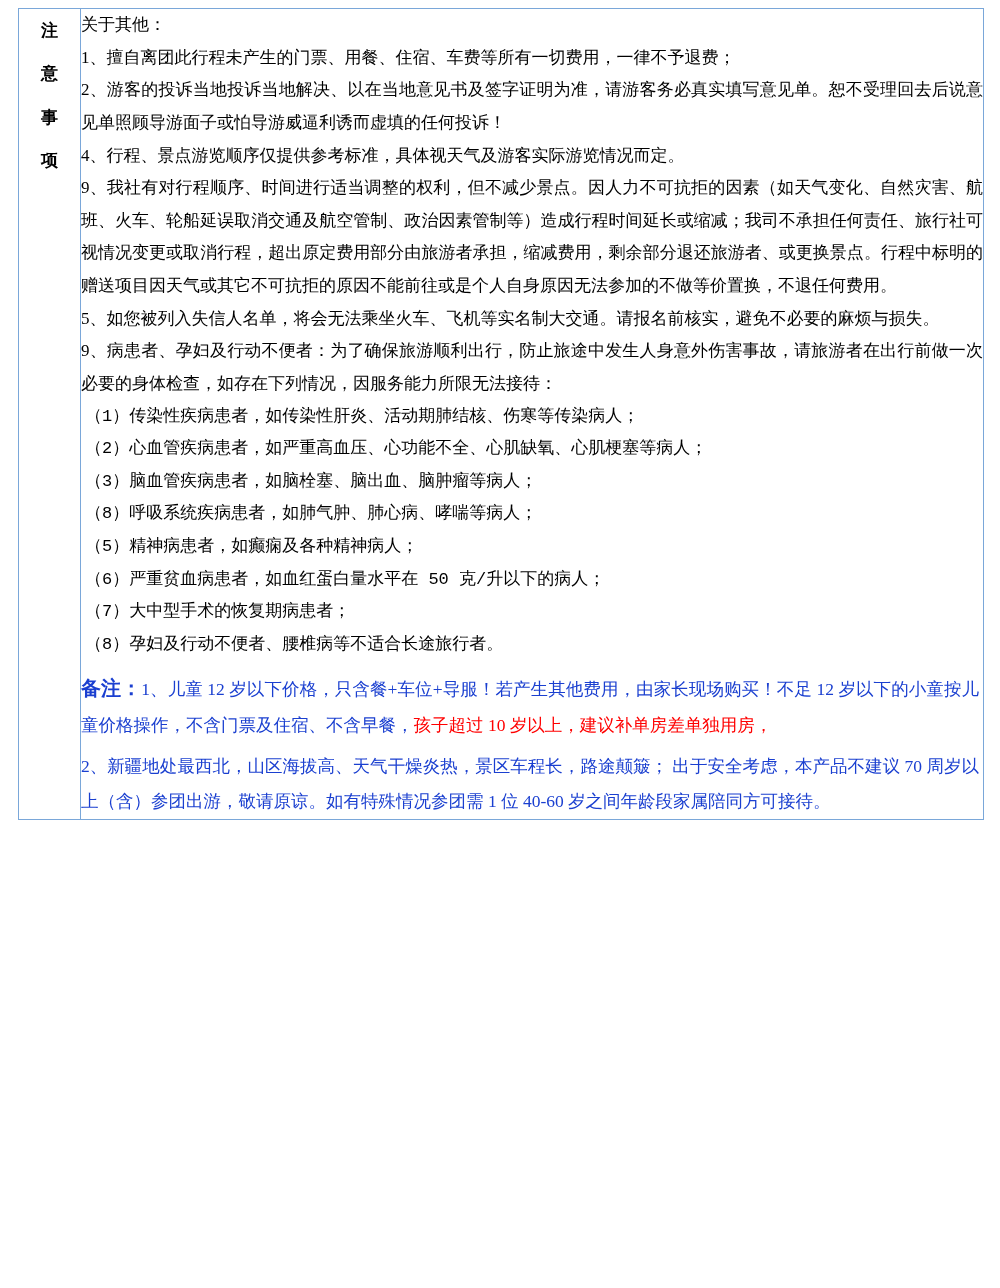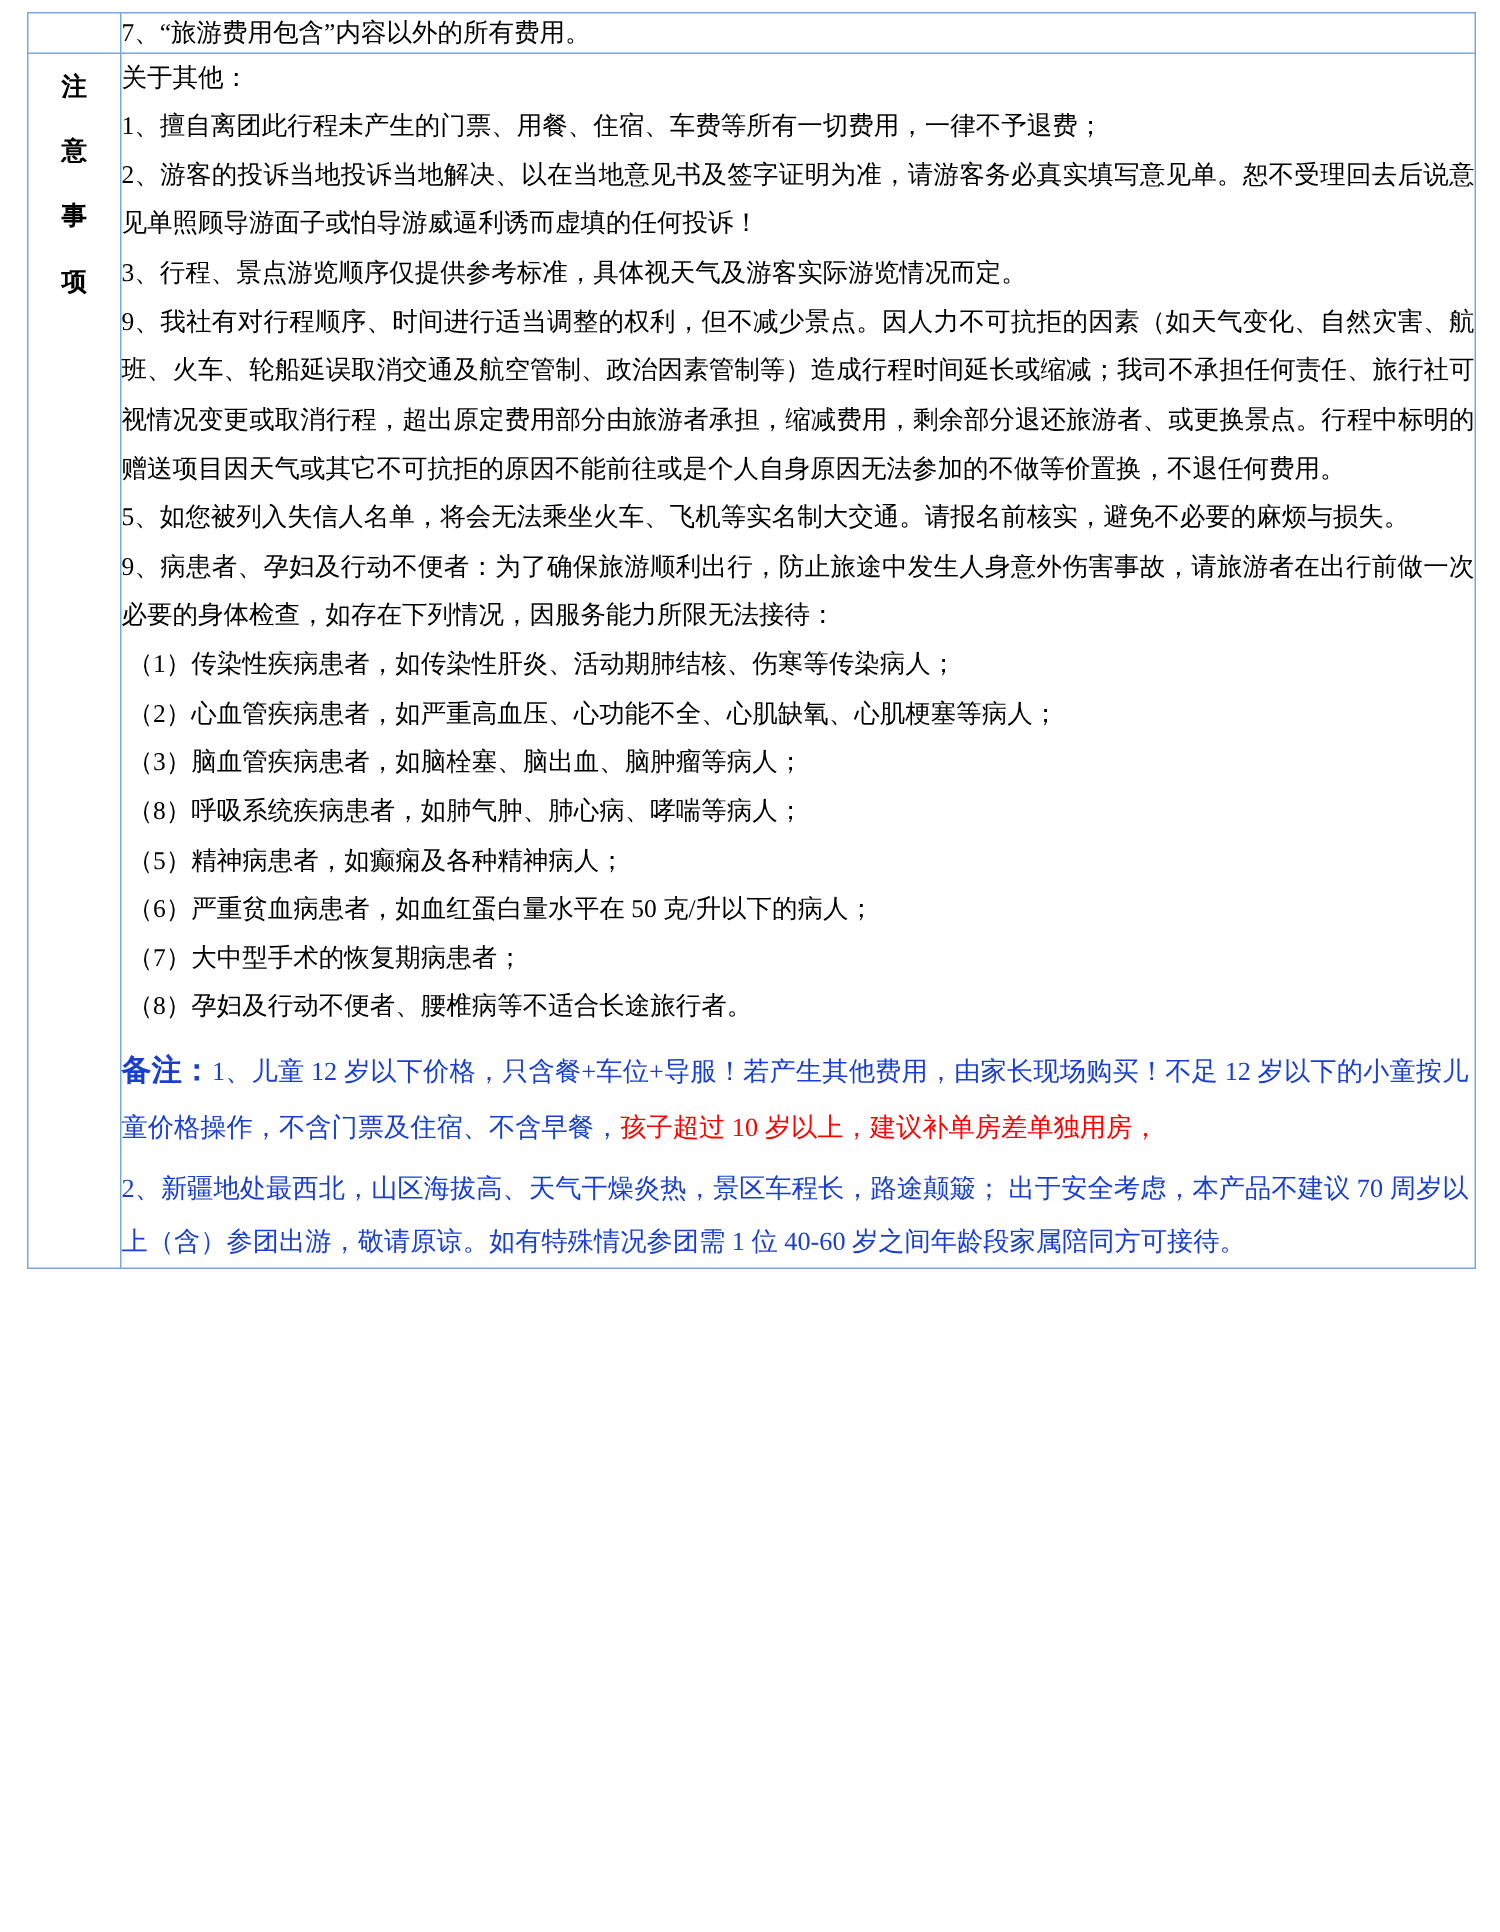--- a/index.html
+++ b/index.html
@@ -69,50 +69,47 @@
   }
   p.note-blue .bz {
     font-size: 20px;
     font-weight: bold;
   }
   .red-text {
     color: #ff0000;
   }
   .sub-item {
     padding-left: 4px;
+    font-family: Liberation Mono, monospace;
   }
 </style>
 </head>
 <body>
 
 <div class="page">
   <table class="doc-table">
     <colgroup>
       <col style="width:62px">
       <col>
     </colgroup>
     <tbody>
       <tr>
-        <td class="label-cell"></td>
-        <td class="row1-text">7、“旅游费用包含”内容以外的所有费用。</td>
-      </tr>
-      <tr>
         <td class="label-cell">
           <div class="label-inner">
             <span>注</span>
             <span>意</span>
             <span>事</span>
             <span>项</span>
           </div>
         </td>
         <td class="body-cell">
           <p class="para">关于其他：</p>
           <p class="para">1、擅自离团此行程未产生的门票、用餐、住宿、车费等所有一切费用，一律不予退费；</p>
           <p class="para">2、游客的投诉当地投诉当地解决、以在当地意见书及签字证明为准，请游客务必真实填写意见单。恕不受理回去后说意见单照顾导游面子或怕导游威逼利诱而虚填的任何投诉！</p>
-          <p class="para">3、行程、景点游览顺序仅提供参考标准，具体视天气及游客实际游览情况而定。</p>
+          <p class="para">4、行程、景点游览顺序仅提供参考标准，具体视天气及游客实际游览情况而定。</p>
           <p class="para">9、我社有对行程顺序、时间进行适当调整的权利，但不减少景点。因人力不可抗拒的因素（如天气变化、自然灾害、航班、火车、轮船延误取消交通及航空管制、政治因素管制等）造成行程时间延长或缩减；我司不承担任何责任、旅行社可视情况变更或取消行程，超出原定费用部分由旅游者承担，缩减费用，剩余部分退还旅游者、或更换景点。行程中标明的赠送项目因天气或其它不可抗拒的原因不能前往或是个人自身原因无法参加的不做等价置换，不退任何费用。</p>
           <p class="para">5、如您被列入失信人名单，将会无法乘坐火车、飞机等实名制大交通。请报名前核实，避免不必要的麻烦与损失。</p>
           <p class="para">9、病患者、孕妇及行动不便者：为了确保旅游顺利出行，防止旅途中发生人身意外伤害事故，请旅游者在出行前做一次必要的身体检查，如存在下列情况，因服务能力所限无法接待：</p>
           <p class="para sub-item">（1）传染性疾病患者，如传染性肝炎、活动期肺结核、伤寒等传染病人；</p>
           <p class="para sub-item">（2）心血管疾病患者，如严重高血压、心功能不全、心肌缺氧、心肌梗塞等病人；</p>
           <p class="para sub-item">（3）脑血管疾病患者，如脑栓塞、脑出血、脑肿瘤等病人；</p>
           <p class="para sub-item">（8）呼吸系统疾病患者，如肺气肿、肺心病、哮喘等病人；</p>
           <p class="para sub-item">（5）精神病患者，如癫痫及各种精神病人；</p>
           <p class="para sub-item">（6）严重贫血病患者，如血红蛋白量水平在 50 克/升以下的病人；</p>
           <p class="para sub-item">（7）大中型手术的恢复期病患者；</p>

